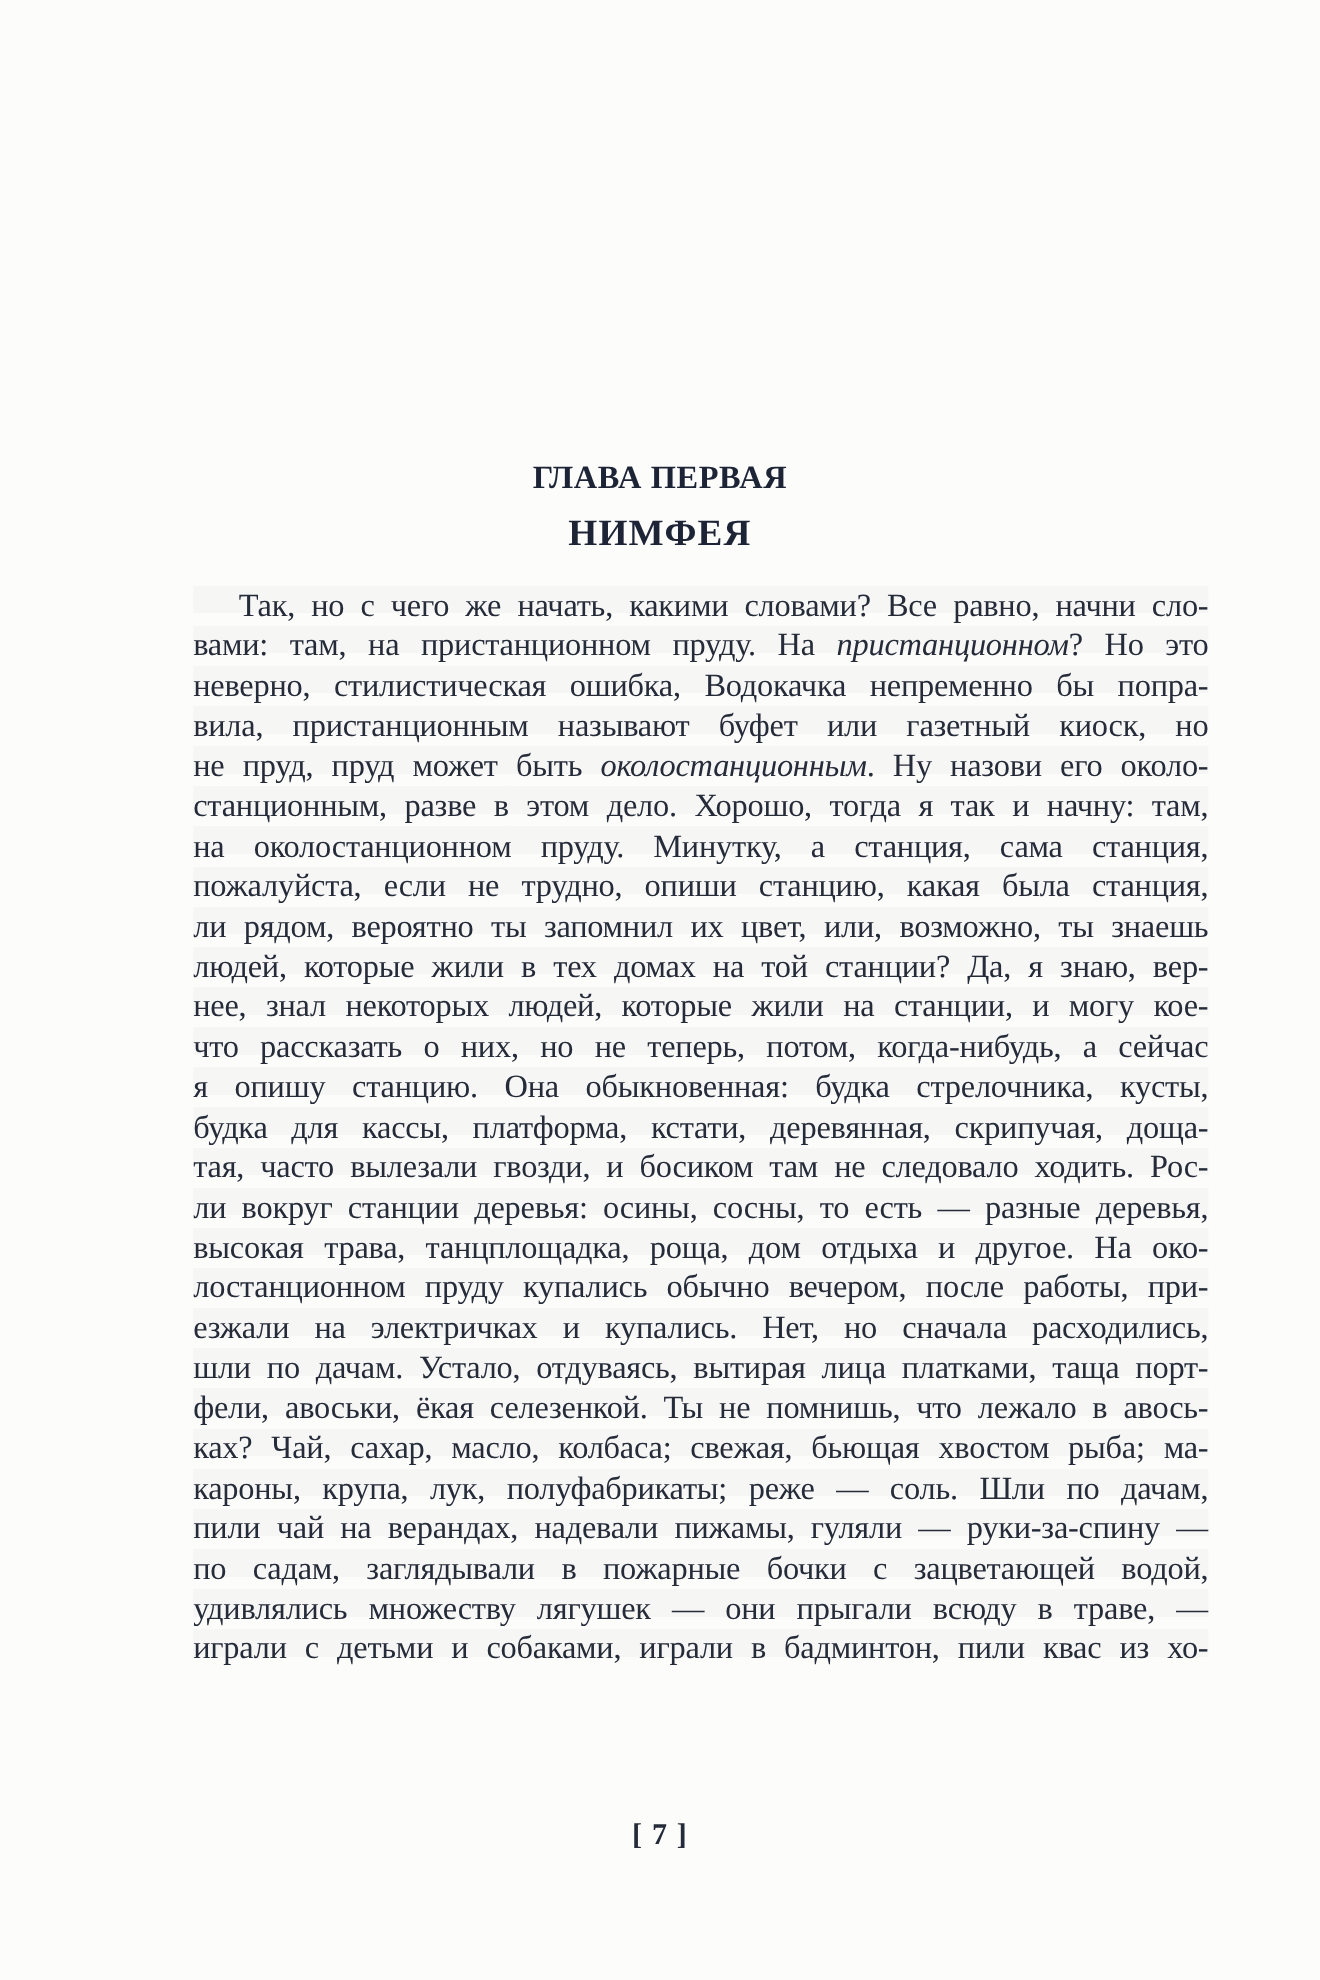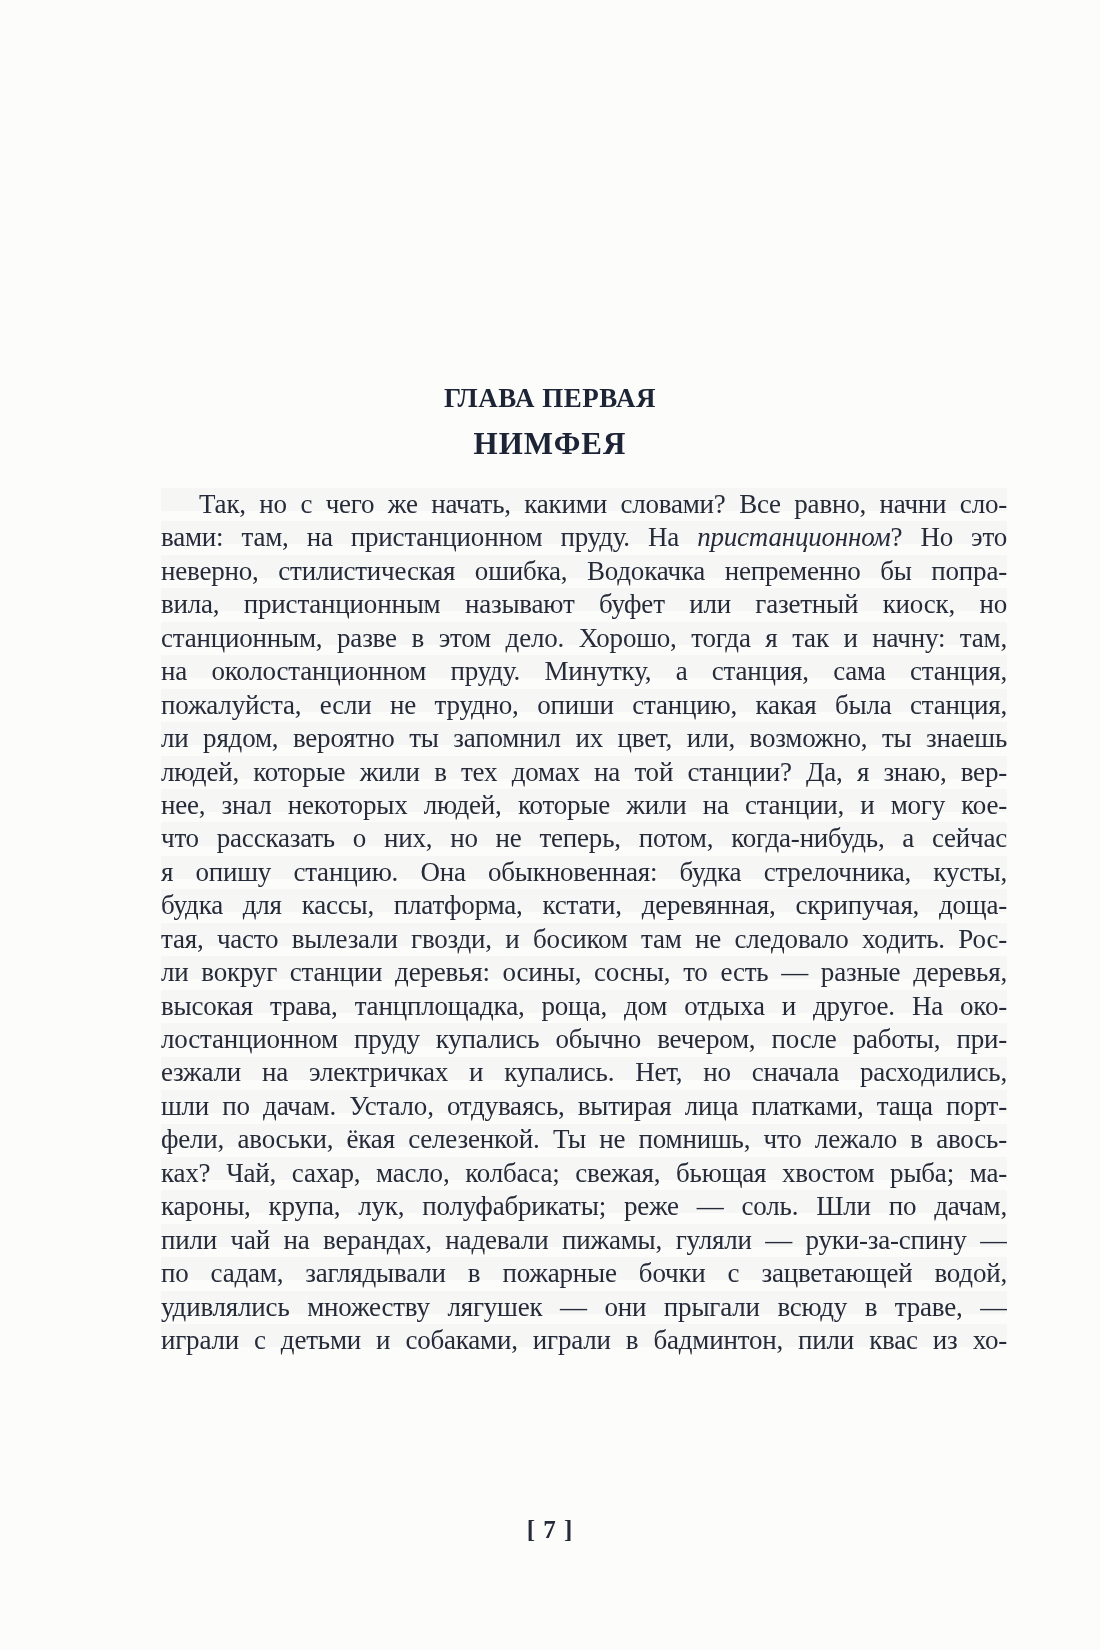--- a/index.html
+++ b/index.html
@@ -88,20 +88,21 @@
     <div class="chapter-label">ГЛАВА ПЕРВАЯ</div>
     <h1 class="chapter-title">НИМФЕЯ</h1>
   </header>
 
   <main class="body-text" id="body-text">
 
   <div class="line">Так, но с чего же начать, какими словами? Все равно, начни сло-</div>
       <div class="line">вами: там, на пристанционном пруду. На <i>пристанционном</i>? Но это</div>
       <div class="line">неверно, стилистическая ошибка, Водокачка непременно бы попра-</div>
       <div class="line">вила, пристанционным называют буфет или газетный киоск, но</div>
+      <div class="line">не пруд, пруд может быть <i>околостанционным</i>. Ну назови его около-</div>
       <div class="line">станционным, разве в этом дело. Хорошо, тогда я так и начну: там,</div>
       <div class="line">на околостанционном пруду. Минутку, а станция, сама станция,</div>
       <div class="line">пожалуйста, если не трудно, опиши станцию, какая была станция,</div>
       <div class="line">ли рядом, вероятно ты запомнил их цвет, или, возможно, ты знаешь</div>
       <div class="line">людей, которые жили в тех домах на той станции? Да, я знаю, вер-</div>
       <div class="line">нее, знал некоторых людей, которые жили на станции, и могу кое-</div>
       <div class="line">что рассказать о них, но не теперь, потом, когда-нибудь, а сейчас</div>
       <div class="line">я опишу станцию. Она обыкновенная: будка стрелочника, кусты,</div>
       <div class="line">будка для кассы, платформа, кстати, деревянная, скрипучая, доща-</div>
       <div class="line">тая, часто вылезали гвозди, и босиком там не следовало ходить. Рос-</div>

